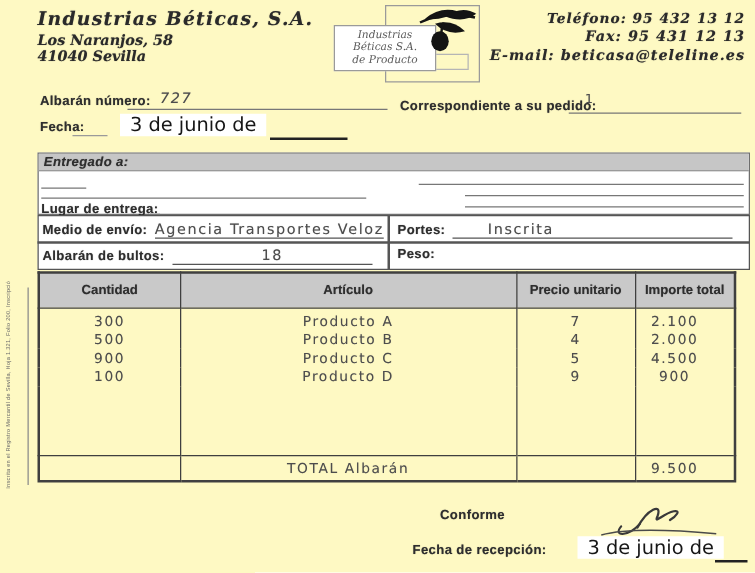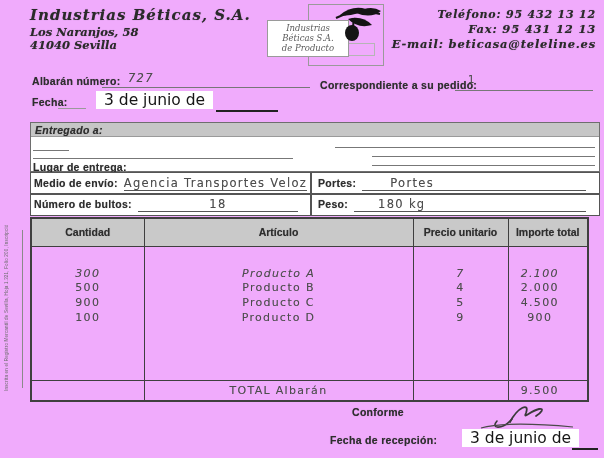--- a/index.html
+++ b/index.html
@@ -1,18 +1,18 @@
 <!DOCTYPE html>
 <html><head>
 <meta charset="utf-8">
 <style>
   * { margin:0; padding:0; box-sizing:border-box; }
   html,body { background:#ffffff; }
   #page {
-    position:relative; width:604px; height:458px; background:#f0abfc;
+    position:relative; width:604px; height:458px; background:#fef9c3;
     font-family:"Liberation Sans", sans-serif; overflow:hidden;
   }
   .abs { position:absolute; }
   
   .lbl {
     font-weight:bold; font-size:10.5px; color:#2e2e2e; letter-spacing:0.3px;
     text-shadow:0 0 0.7px rgba(46,46,46,0.55); white-space:nowrap;
   }
   
   .val {
@@ -48,21 +48,21 @@
     background:#c9c9c9; border:1.5px solid #3f3f3f; font-size:10.5px; font-weight:bold;
     color:#2e2e2e; text-shadow:0 0 0.7px rgba(46,46,46,0.5); line-height:1.15;
     height:28px; text-align:center; vertical-align:middle; padding:2px;
   }
   table.items td {
     border-left:1.5px solid #3f3f3f; border-right:1.5px solid #3f3f3f;
     font-family:"DejaVu Sans", sans-serif; font-size:11px; color:#4d4d4d;
     letter-spacing:1.3px; text-shadow:0 0 0.6px rgba(90,90,90,0.4);
     text-align:center; height:15px; padding:0 2px; white-space:nowrap;
   }
-  table.items tr.first td { padding-top:20px;font-style:italic; }
+  table.items tr.first td { padding-top:4px; }
   table.items td.num { text-align:center; padding-right:18px; }
   table.items tr.spacer td { height:56px; }
   table.items tr.total td { border-top:1.5px solid #3f3f3f; border-bottom:2px solid #404040; height:20px; }
   
   .registry {
     position:absolute; left:4px; top:225px; height:166px; width:10px;
     writing-mode:vertical-rl; transform:rotate(180deg);
     font-size:4.5px; color:#6a6a6a; letter-spacing:0.2px; white-space:nowrap; overflow:hidden;
   }
 </style>
@@ -133,29 +133,28 @@
   <div class="abs box" style="left:30px; top:172px; width:570px; height:44px; border-color:#555;"></div>
   <div class="abs" style="left:310px; top:172px; width:1.5px; height:44px; background:#555;"></div>
   <div class="abs" style="left:30px; top:193px; width:570px; height:1.5px; background:#555;"></div>
 
   <div class="cell" style="left:34px; top:176px; width:272px;">
     <span class="lbl">Medio de envío:</span>
     <span class="fill val">Agencia Transportes Veloz</span>
   </div>
   <div class="cell" style="left:318px; top:176px; width:276px;">
     <span class="lbl">Portes:</span>
-    <span class="fill val" style="text-align:left; padding-left:28px;">Portes</span>
+    <span class="fill val" style="text-align:left; padding-left:28px;">Inscrita</span>
   </div>
   <div class="cell" style="left:34px; top:197px; width:272px;">
-    <span class="lbl">Número de bultos:</span>
+    <span class="lbl">Albarán de bultos:</span>
     <span class="fill val">18</span>
   </div>
   <div class="cell" style="left:318px; top:197px; width:276px;">
     <span class="lbl">Peso:</span>
-    <span class="fill val" style="text-align:left; padding-left:24px;">180 kg</span>
   </div>
 
   <table class="items">
     <colgroup>
       <col style="width:113px">
         <col style="width:269px">
         <col style="width:95px">
         <col style="width:80px">
     </colgroup>
     <thead>

